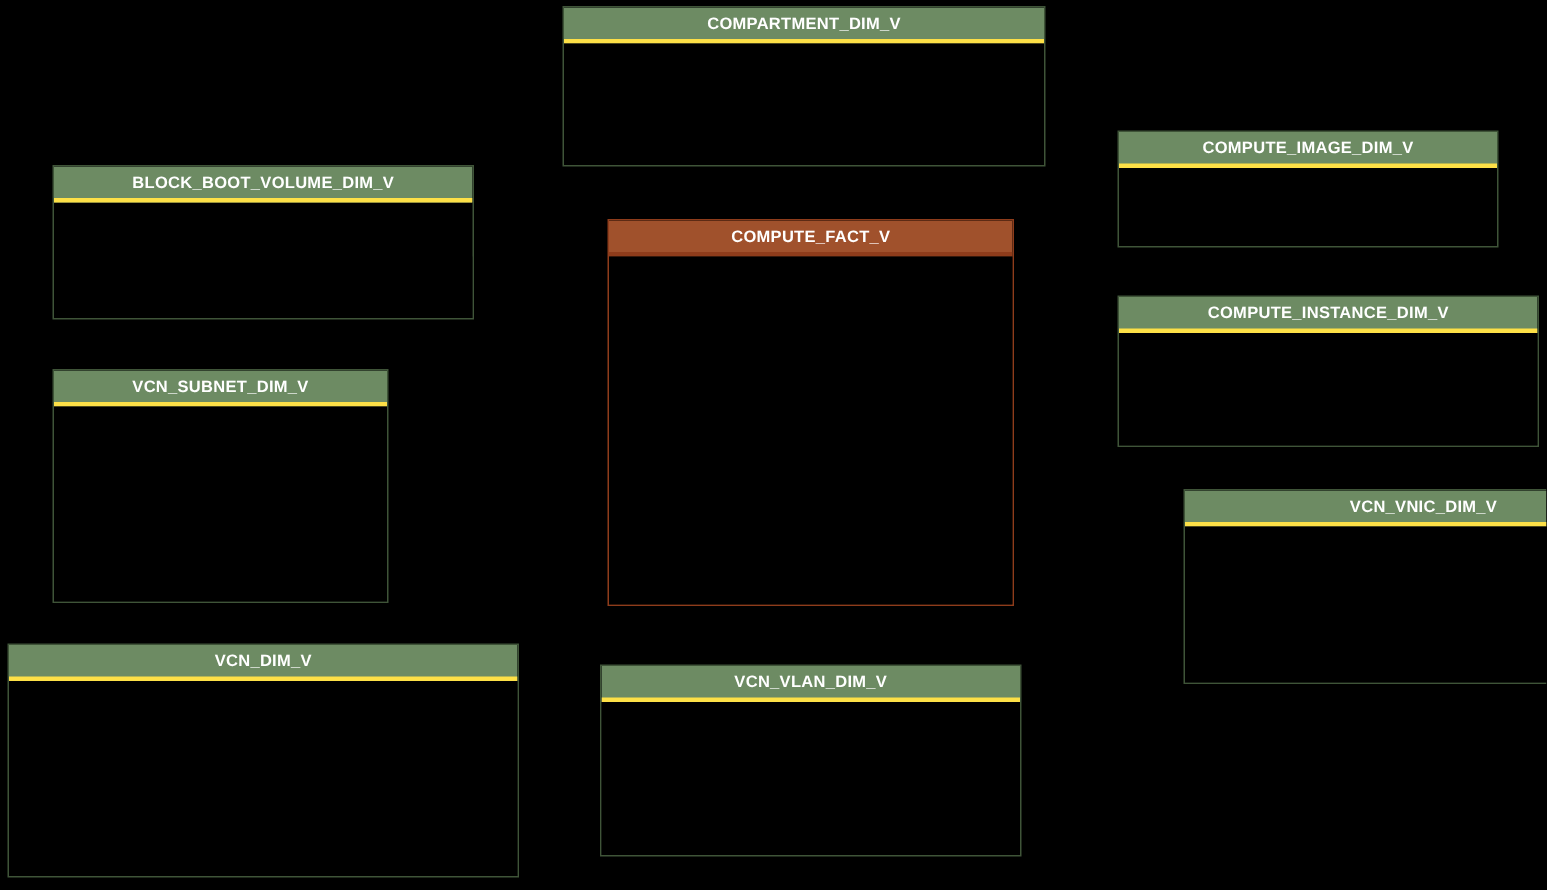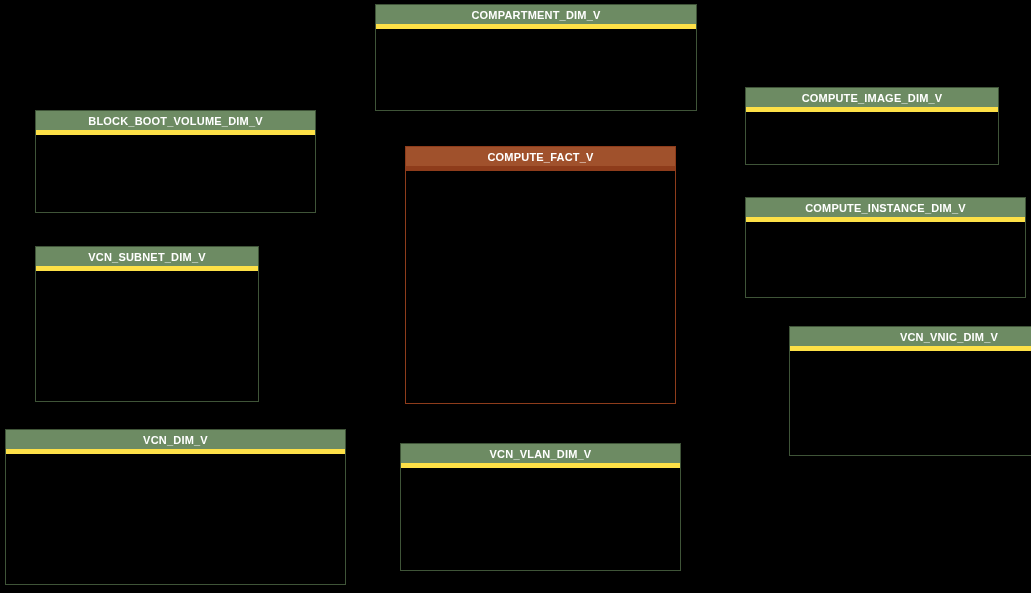--- a/index.html
+++ b/index.html
@@ -25,21 +25,21 @@
     overflow: hidden;
   }
   .entity.fact {
     border-color: #8e3c1b;
   }
   .entity-header {
     box-sizing: border-box;
     height: 24px;
     min-height: 24px;
     background: #6d8b63;
-    border-bottom: 5px solid #fde047;
+    border-bottom: 3px solid #fde047;
     color: #ffffff;
     font-size: 11px;
     font-weight: bold;
     letter-spacing: 0.2px;
     display: flex;
     align-items: center;
     justify-content: center;
     text-align: center;
     white-space: nowrap;
     user-select: none;

